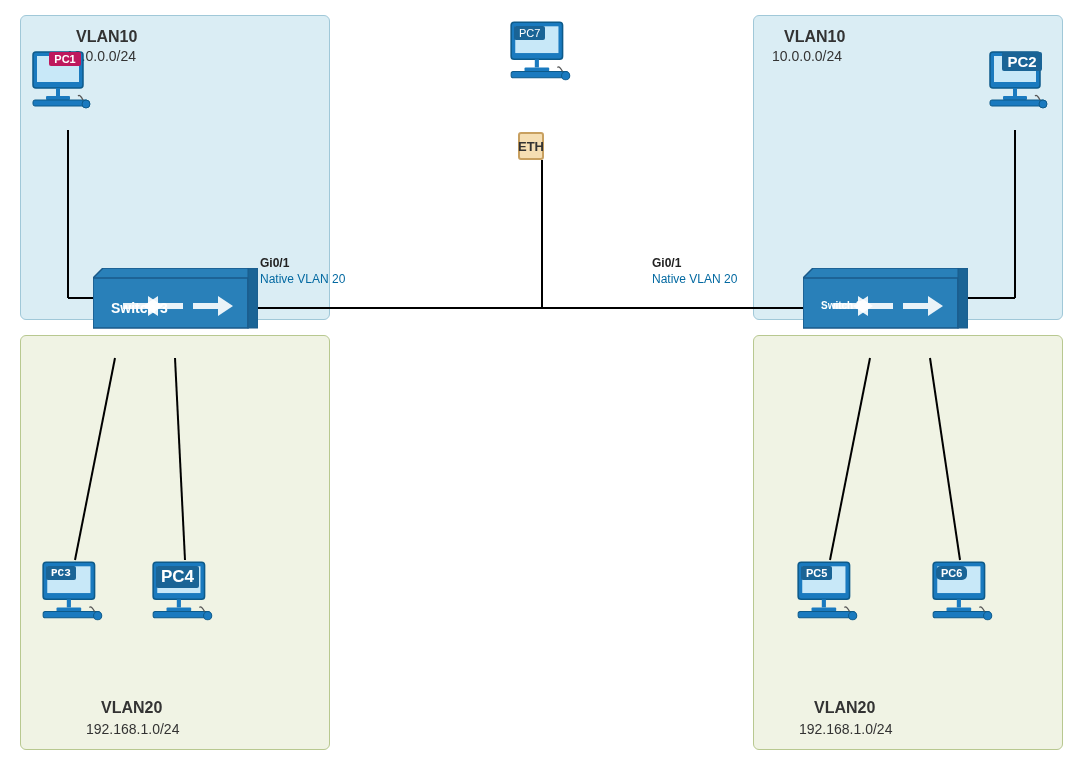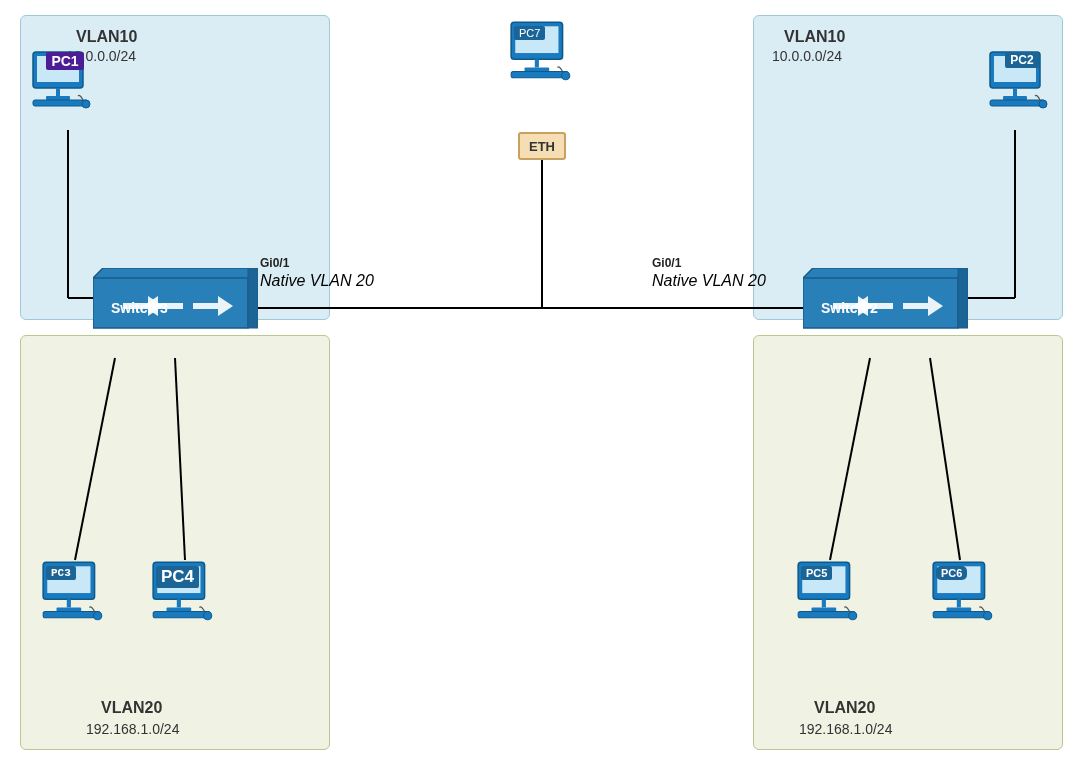--- a/index.html
+++ b/index.html
@@ -83,21 +83,21 @@
       font-weight: bold;
       color: #fff;
       background: #1a6496;
       padding: 1px 4px;
       border-radius: 2px;
     }
 
     
     .eth-box {
       position: absolute;
-      width: 48px;
+      width: 26px;
       height: 28px;
       background: #f5deb3;
       border: 2px solid #c8a060;
       border-radius: 3px;
       display: flex;
       align-items: center;
       justify-content: center;
       font-size: 13px;
       font-weight: bold;
       color: #333;
@@ -113,23 +113,22 @@
     }
 
     .port-label {
       position: absolute;
       font-size: 12px;
       font-weight: bold;
       color: #222;
     }
     .port-sublabel {
       position: absolute;
-      font-size: 16px;
-      color: #000000;
-      font-style: italic;
+      font-size: 12px;
+      color: #0369a1;
     }
   </style>
 </head>
 <body>
 
 <div class="diagram">
 
   <div class="vlan-region vlan10-left">
     <span class="vlan-label" style="left:55px; top:12px;">VLAN10</span>
     <span class="vlan-subnet" style="left:45px; top:32px;">10.0.0.0/24</span>
@@ -176,34 +175,34 @@
       <rect x="9" y="6" width="42" height="26" fill="#c8e8f8"></rect>
 
       <rect x="28" y="38" width="4" height="8" fill="#1a7abf"></rect>
       <rect x="18" y="46" width="24" height="4" rx="1" fill="#1a7abf"></rect>
 
       <rect x="5" y="50" width="55" height="6" rx="2" fill="#1a7abf" stroke="#0d5a8a" stroke-width="1"></rect>
 
       <circle cx="58" cy="54" r="4" fill="#1a7abf" stroke="#0d5a8a" stroke-width="1"></circle>
       <path d="M55 50 Q52 44 50 46" stroke="#555" stroke-width="1.2" fill="none"></path>
     </svg>
-    <div class="pc-label" style="position:relative; left:auto; top:auto; margin-top:-58px; margin-left:4px; font-size:14px; font-weight:bold; color:#fff; background:#4c1d95; padding:1px 5px; border-radius:2px; display:inline-block;">PC1</div>
+    <div class="pc-label" style="position:relative; left:auto; top:auto; margin-top:-58px; margin-left:4px; font-size:11px; font-weight:bold; color:#fff; background:#be185d; padding:1px 5px; border-radius:2px; display:inline-block;">PC1</div>
   </div>
 
   <div class="pc-icon" style="position:absolute; right:28px; top:50px;">
     <svg class="pc-svg" viewBox="0 0 70 60" xmlns="http://www.w3.org/2000/svg">
       <rect x="5" y="2" width="50" height="36" rx="3" ry="3" fill="#1a7abf" stroke="#0d5a8a" stroke-width="1.5"></rect>
       <rect x="9" y="6" width="42" height="26" fill="#c8e8f8"></rect>
       <rect x="28" y="38" width="4" height="8" fill="#1a7abf"></rect>
       <rect x="18" y="46" width="24" height="4" rx="1" fill="#1a7abf"></rect>
       <rect x="5" y="50" width="55" height="6" rx="2" fill="#1a7abf" stroke="#0d5a8a" stroke-width="1"></rect>
       <circle cx="58" cy="54" r="4" fill="#1a7abf" stroke="#0d5a8a" stroke-width="1"></circle>
       <path d="M55 50 Q52 44 50 46" stroke="#555" stroke-width="1.2" fill="none"></path>
     </svg>
-    <div style="position:relative; margin-top:-58px; margin-left:4px; font-size:12px; font-weight:bold; color:#fff; background:#1a6496; padding:1px 5px; border-radius:2px; display:inline-block;">PC2</div>
+    <div style="position:relative; margin-top:-58px; margin-left:4px; font-size:15px; font-weight:bold; color:#fff; background:#1a6496; padding:1px 5px; border-radius:2px; display:inline-block;">PC2</div>
   </div>
 
   <div style="position:absolute; left:506px; top:20px;">
     <svg width="72" height="62" viewBox="0 0 70 60" xmlns="http://www.w3.org/2000/svg">
       <rect x="5" y="2" width="50" height="36" rx="3" ry="3" fill="#1a7abf" stroke="#0d5a8a" stroke-width="1.5"></rect>
       <rect x="9" y="6" width="42" height="26" fill="#c8e8f8"></rect>
       <rect x="28" y="38" width="4" height="8" fill="#1a7abf"></rect>
       <rect x="18" y="46" width="24" height="4" rx="1" fill="#1a7abf"></rect>
       <rect x="5" y="50" width="55" height="6" rx="2" fill="#1a7abf" stroke="#0d5a8a" stroke-width="1"></rect>
       <circle cx="58" cy="54" r="4" fill="#1a7abf" stroke="#0d5a8a" stroke-width="1"></circle>
@@ -232,21 +231,21 @@
 
   <div style="position:absolute; left:803px; top:268px;">
     <svg width="165" height="76" viewBox="0 0 165 76" xmlns="http://www.w3.org/2000/svg">
       <polygon points="10,20 155,20 165,10 155,0 10,0 0,10" fill="#2980b9" stroke="#1a5a8a" stroke-width="1.5"></polygon>
       <rect x="0" y="10" width="155" height="50" fill="#2980b9" stroke="#1a5a8a" stroke-width="1.5"></rect>
       <rect x="155" y="0" width="10" height="60" fill="#1a6496" stroke="#1a5a8a" stroke-width="1"></rect>
       <path d="M30 35 L55 35 L55 28 L70 38 L55 48 L55 41 L30 41 Z" fill="white" opacity="0.9"></path>
       <path d="M90 35 L65 35 L65 28 L50 38 L65 48 L65 41 L90 41 Z" fill="white" opacity="0.9"></path>
       <path d="M100 35 L125 35 L125 28 L140 38 L125 48 L125 41 L100 41 Z" fill="white" opacity="0.9"></path>
     </svg>
-    <div style="position:absolute; top:32px; left:18px; font-size:14px; font-weight:bold; color:#fff;">Switch 2</div>
+    <div style="position:absolute; top:32px; left:18px; font-size:10px; font-weight:bold; color:#fff;">Switch 2</div>
   </div>
 
   <div style="position:absolute; left:38px; top:560px;">
     <svg width="72" height="62" viewBox="0 0 70 60" xmlns="http://www.w3.org/2000/svg">
       <rect x="5" y="2" width="50" height="36" rx="3" ry="3" fill="#1a7abf" stroke="#0d5a8a" stroke-width="1.5"></rect>
       <rect x="9" y="6" width="42" height="26" fill="#c8e8f8"></rect>
       <rect x="28" y="38" width="4" height="8" fill="#1a7abf"></rect>
       <rect x="18" y="46" width="24" height="4" rx="1" fill="#1a7abf"></rect>
       <rect x="5" y="50" width="55" height="6" rx="2" fill="#1a7abf" stroke="#0d5a8a" stroke-width="1"></rect>
       <circle cx="58" cy="54" r="4" fill="#1a7abf" stroke="#0d5a8a" stroke-width="1"></circle>

